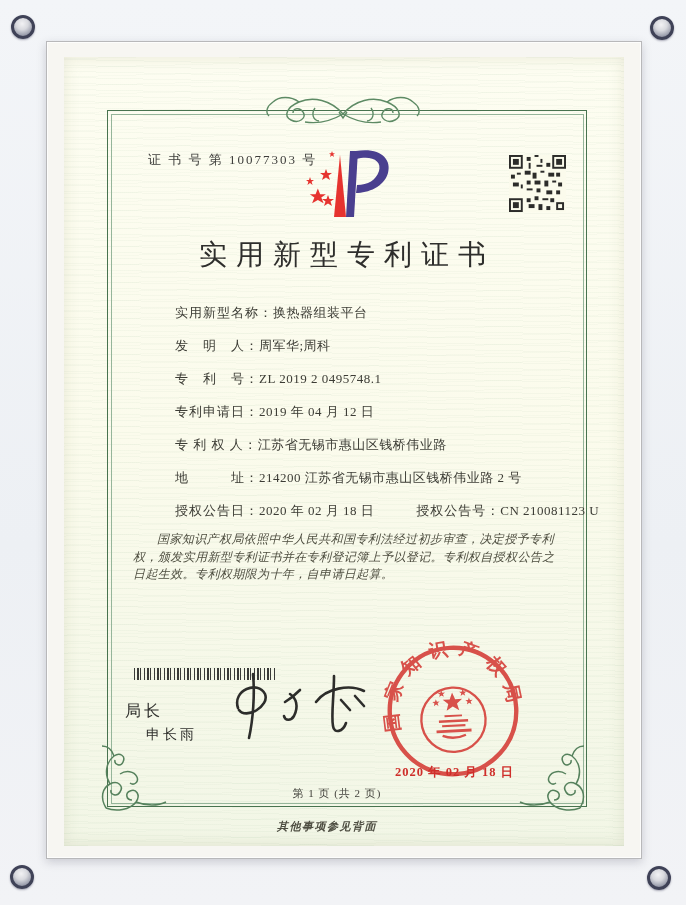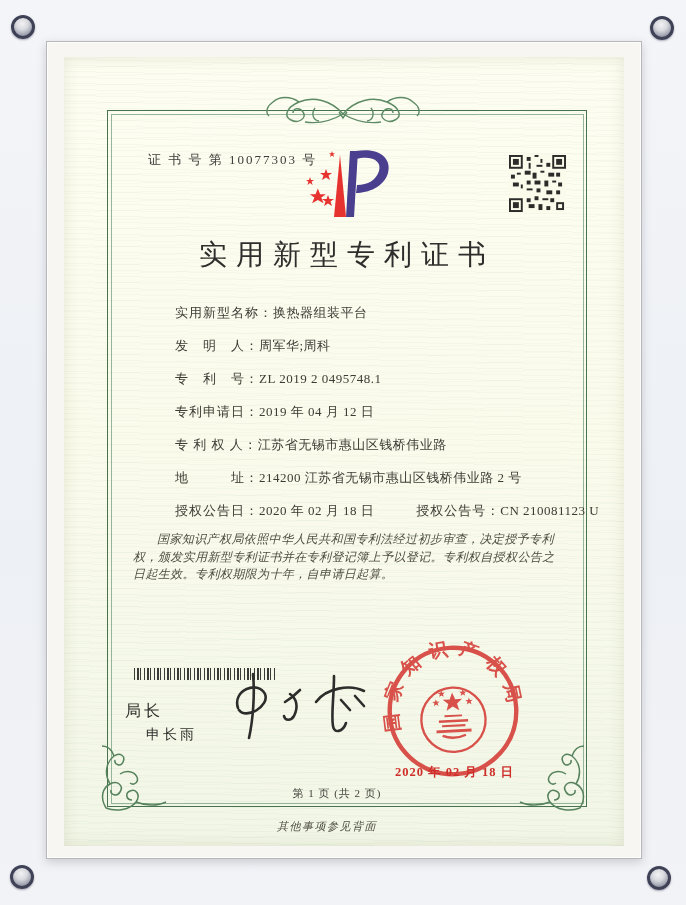--- a/index.html
+++ b/index.html
@@ -96,21 +96,21 @@
     position:absolute; left:392px; top:764px; width:125px; text-align:center;
     font-size:12.5px; color:#cf2f2b; letter-spacing:1px; font-weight:bold;
   }
 
   .page-info {
     position:absolute; left:107px; top:786px; width:460px; text-align:center;
     font-size:11px; color:#44443e; letter-spacing:1px;
   }
   .back-note {
     position:absolute; left:87px; top:819px; width:480px; text-align:center;
-    font-size:11px; color:#4e4e42; font-style:italic; letter-spacing:1.5px;
+    font-size:11px; color:#4e4e42; font-style:italic; letter-spacing:1.5px;font-weight:bold;
   }
 </style>
 </head>
 <body>
 
 <div class="stage">
 
   <div class="screw tl"></div>
   <div class="screw tr"></div>
   <div class="screw bl"></div>

